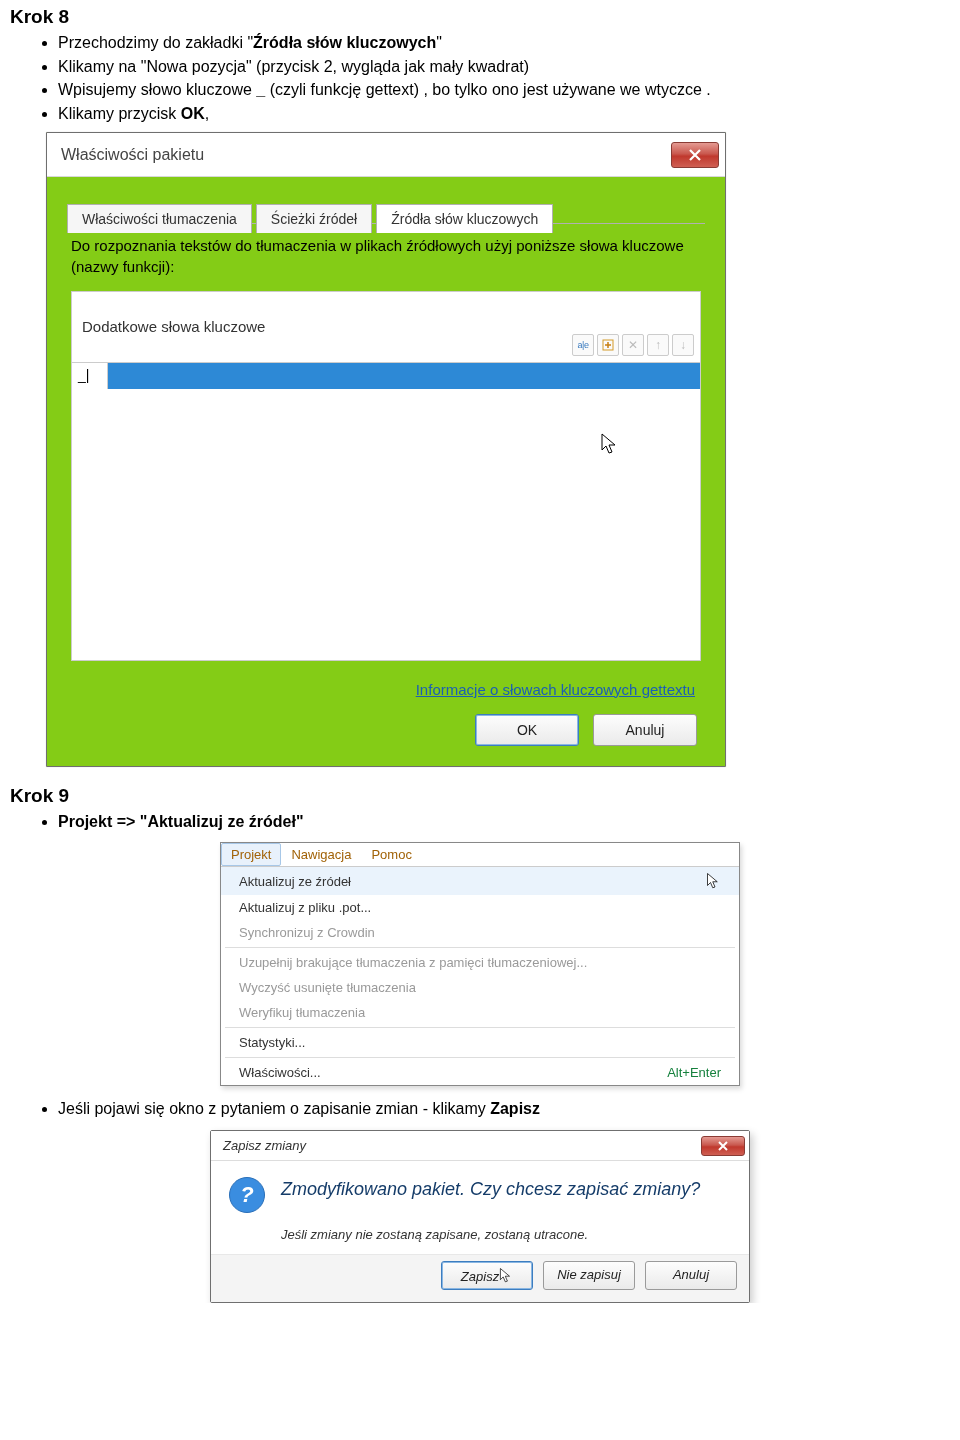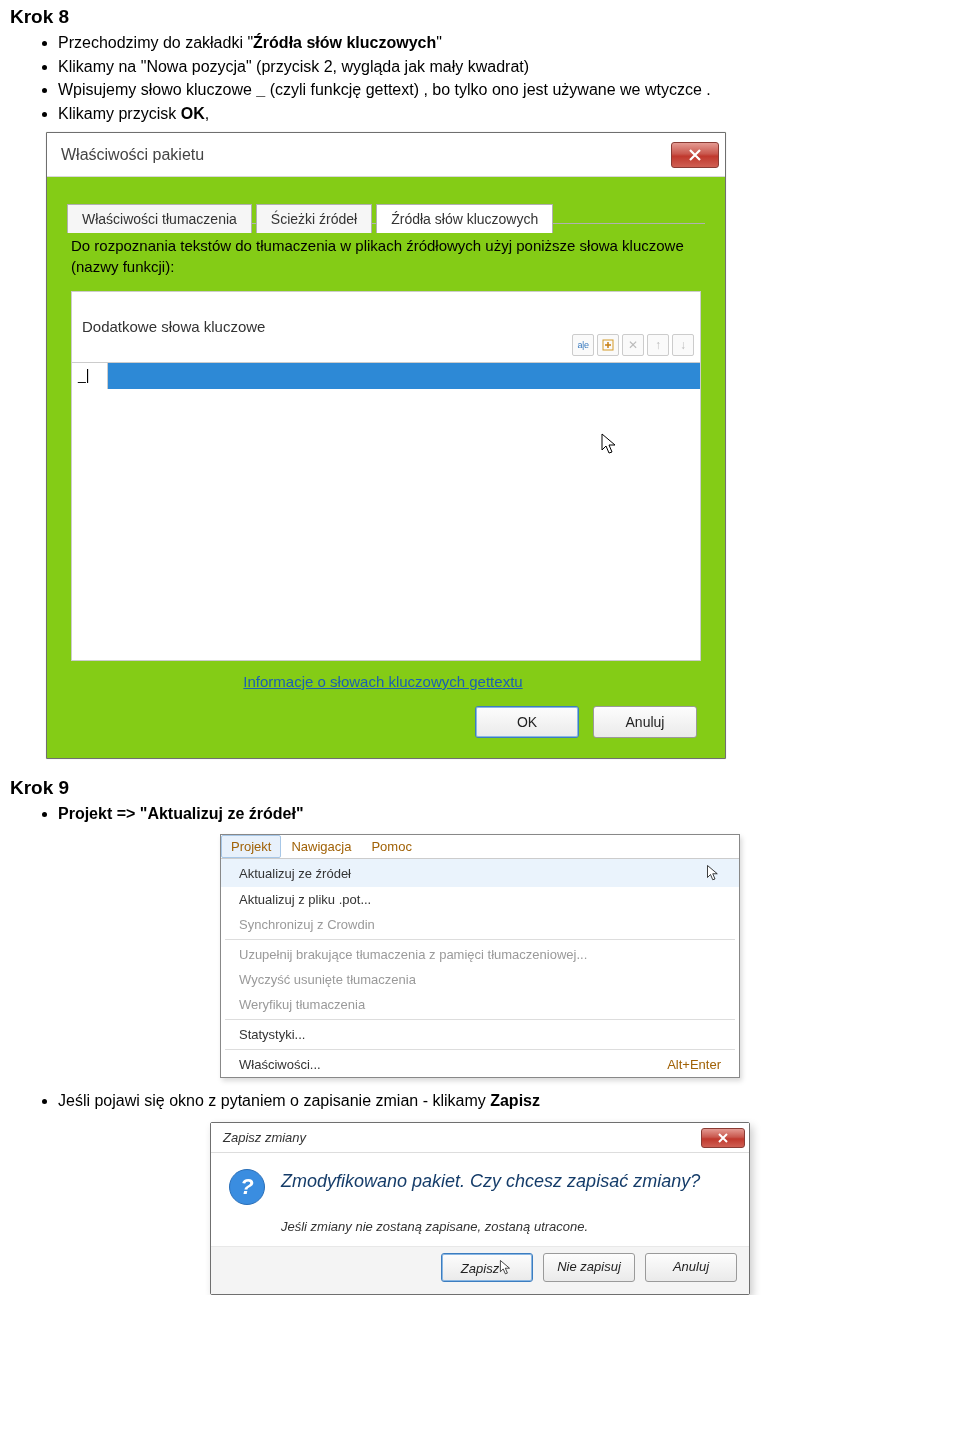--- a/index.html
+++ b/index.html
@@ -87,21 +87,21 @@
   }
   .tool.dim { color:#bbb; }
   .tool.aie { font-size:9px; letter-spacing:-0.5px; color:#3a7bbf; }
   .panel-row { display:flex; align-items:stretch; }
   .row-edit {
     width: 36px; background:#fff; border-right:1px solid #ccc;
     font-size:14px; padding: 4px 6px;
   }
   .row-sel { flex:1; background:#2d89d6; height:26px; }
 
-  .infolink { text-align:center; margin: 12px 6px 16px 0; }
+  .infolink { text-align:right; margin: 20px 6px 16px 0; }
   .infolink a { color:#1b5fb4; text-decoration:underline; font-size:15px; }
 
   .dlg-buttons { display:flex; justify-content:flex-end; gap:14px; padding: 0 4px; }
   .btn {
     min-width: 104px;
     padding: 7px 18px;
     text-align:center;
     border: 1px solid #9a9a9a;
     border-radius: 3px;
     background: linear-gradient(#fdfdfd,#eaeaea);
@@ -123,21 +123,21 @@
   .menubar {
     display:flex; background:#fff; font-size:13px;
   }
   .menubar .mb-item { padding:4px 10px; color:#a16207; }
   .menubar .mb-item.open { border:1px solid #a7c7e7; background:#e8f1fb; padding:3px 9px; border-radius:2px; }
   .menu-body { border-top:1px solid #ccc; }
   .mitem { display:flex; align-items:center; justify-content:space-between; padding:5px 18px; font-size:13px; color:#333; border-bottom:none; }
   .mitem.dim { color:#9a9a9a; }
   .msep { border-top:1px solid #ddd; margin:2px 4px; }
   .mitem.hl { background:#eaf3fc; }
-  .mitem .shortcut { color:#a16207; }
+  .mitem .shortcut { color:#15803d; }
   .menu-cursor svg{ width:15px; height:18px; vertical-align:middle; margin-left:6px;}
 
   
   .save-dlg {
     width: 540px;
     margin: 10px auto 0 auto;
     border: 1px solid #6f6f6f;
     border-radius: 2px;
     background: #fff;
     box-shadow: 3px 4px 8px rgba(0,0,0,.2);

